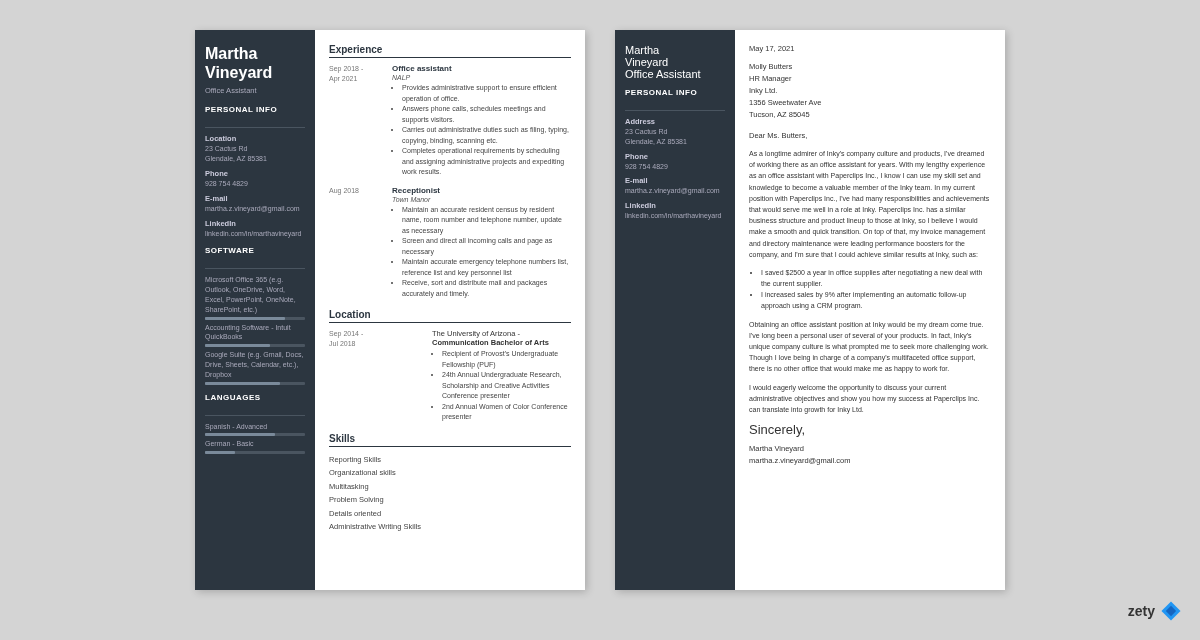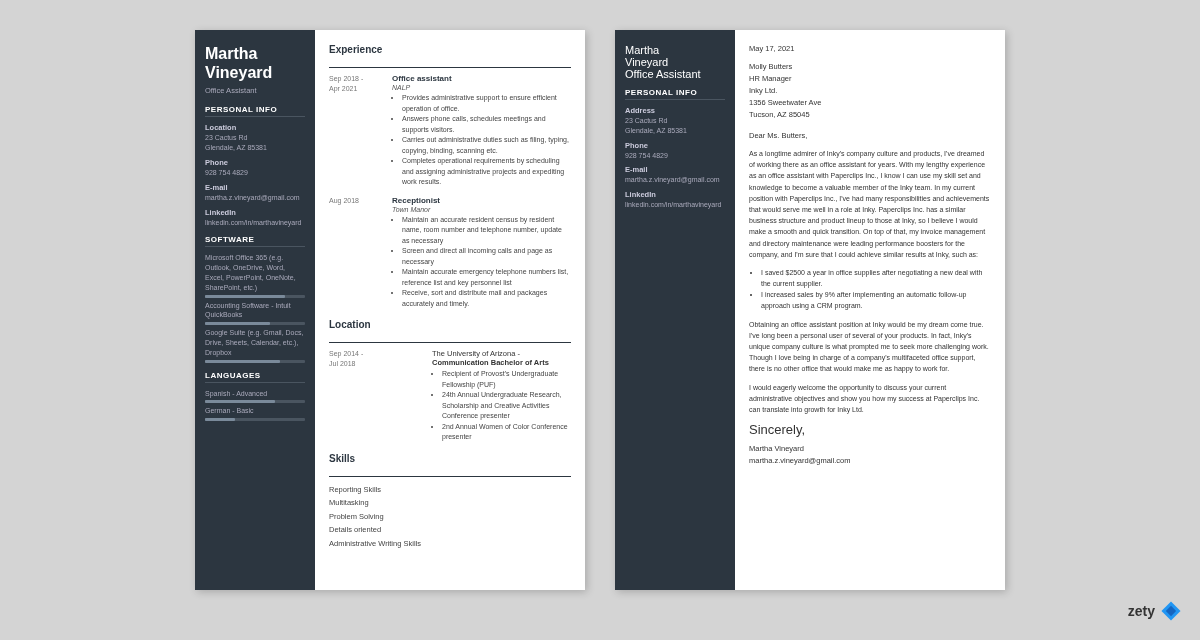--- a/index.html
+++ b/index.html
@@ -71,21 +71,21 @@
       margin-bottom: 10px;
     }
 
     .sidebar-section-title {
       font-size: 8px;
       font-weight: bold;
       color: #fff;
       text-transform: uppercase;
       letter-spacing: 0.5px;
       border-bottom: 1px solid #4a5560;
-      padding-bottom: 2px;
+      padding-bottom: 13px;
       margin-bottom: 6px;
       margin-top: 8px;
     }
 
     .sidebar-label {
       font-size: 7.5px;
       font-weight: bold;
       color: #ccd;
       margin-top: 5px;
       margin-bottom: 1px;
@@ -121,21 +121,21 @@
       flex: 1;
       padding: 14px 14px;
       overflow: hidden;
     }
 
     .main-section-title {
       font-size: 10px;
       font-weight: bold;
       color: #2c3640;
       border-bottom: 1px solid #2c3640;
-      padding-bottom: 12px;
+      padding-bottom: 2px;
       margin-bottom: 6px;
       margin-top: 10px;
     }
 
     .main-section-title:first-child {
       margin-top: 0;
     }
 
     .job-block {
       display: flex;
@@ -436,20 +436,21 @@
             <li>Recipient of Provost's Undergraduate Fellowship (PUF)</li>
             <li>24th Annual Undergraduate Research, Scholarship and Creative Activities Conference presenter</li>
             <li>2nd Annual Women of Color Conference presenter</li>
           </ul>
         </div>
       </div>
 
       <div class="main-section-title">Skills</div>
       <ul class="skills-list">
         <li>Reporting Skills</li>
+        <li>Organizational skills</li>
         <li>Multitasking</li>
         <li>Problem Solving</li>
         <li>Details oriented</li>
         <li>Administrative Writing Skills</li>
       </ul>
     </div>
   </div>
 
   <div class="cover-doc">
 

